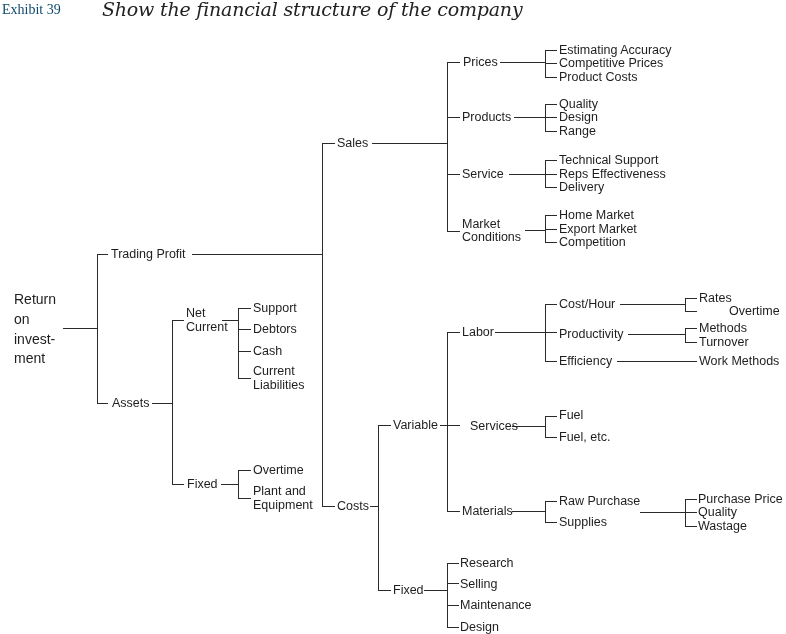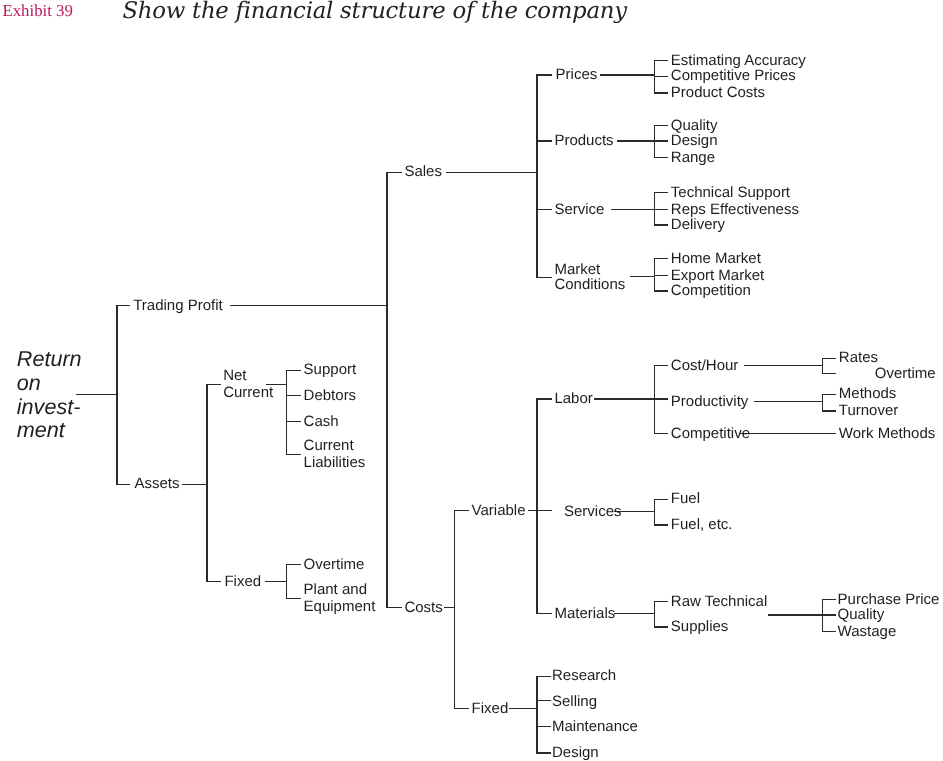--- a/index.html
+++ b/index.html
@@ -11,29 +11,29 @@
       position: absolute;
       font-family: "Liberation Sans", sans-serif;
       font-size: 12.5px;
       line-height: 14px;
       color: #1e1e1e;
       white-space: nowrap;
     }
     .exhibit {
       position: absolute; left: 2px; top: 2px;
       font-family: "Liberation Serif", serif;
-      font-size: 14px; color: #be185d;
+      font-size: 14px; color: #0c4a6e;
     }
     .title {
       position: absolute; left: 102px; top: -2px;
       font-family: "DejaVu Serif", serif;
       font-style: italic; font-size: 19px; color: #222;
       letter-spacing: -0.2px;
     }
-    .root { font-size: 18px; line-height: 19.5px; font-style: italic; }
+    .root { font-size: 14px; line-height: 19.5px; }
   </style>
 </head>
 <body>
 
 <div id="stage">
 
   <div class="exhibit">Exhibit 39</div>
   <div class="title">Show the financial structure of the company</div>
 
   <svg class="lines" viewBox="0 0 786 634">
@@ -140,32 +140,32 @@
 
   <span class="t" style="left:393px;top:418px">Variable</span>
   <span class="t" style="left:393px;top:583px">Fixed</span>
 
   <span class="t" style="left:462px;top:325px">Labor</span>
   <span class="t" style="left:470px;top:419px">Services</span>
   <span class="t" style="left:462px;top:504px">Materials</span>
 
   <span class="t" style="left:559px;top:297px">Cost/Hour</span>
   <span class="t" style="left:559px;top:327px">Productivity</span>
-  <span class="t" style="left:559px;top:354px">Competitive</span>
+  <span class="t" style="left:559px;top:354px">Efficiency</span>
 
   <span class="t" style="left:699px;top:291px">Rates</span>
   <span class="t" style="left:729px;top:304px">Overtime</span>
   <span class="t" style="left:699px;top:321px">Methods</span>
   <span class="t" style="left:699px;top:335px">Turnover</span>
   <span class="t" style="left:699px;top:354px">Work Methods</span>
 
   <span class="t" style="left:559px;top:408px">Fuel</span>
   <span class="t" style="left:559px;top:430px">Fuel, etc.</span>
 
-  <span class="t" style="left:559px;top:494px">Raw Technical</span>
+  <span class="t" style="left:559px;top:494px">Raw Purchase</span>
   <span class="t" style="left:559px;top:515px">Supplies</span>
   <span class="t" style="left:698px;top:492px">Purchase Price</span>
   <span class="t" style="left:698px;top:505px">Quality</span>
   <span class="t" style="left:698px;top:519px">Wastage</span>
 
   <span class="t" style="left:460px;top:556px">Research</span>
   <span class="t" style="left:460px;top:577px">Selling</span>
   <span class="t" style="left:460px;top:598px">Maintenance</span>
   <span class="t" style="left:460px;top:620px">Design</span>
 </div>

